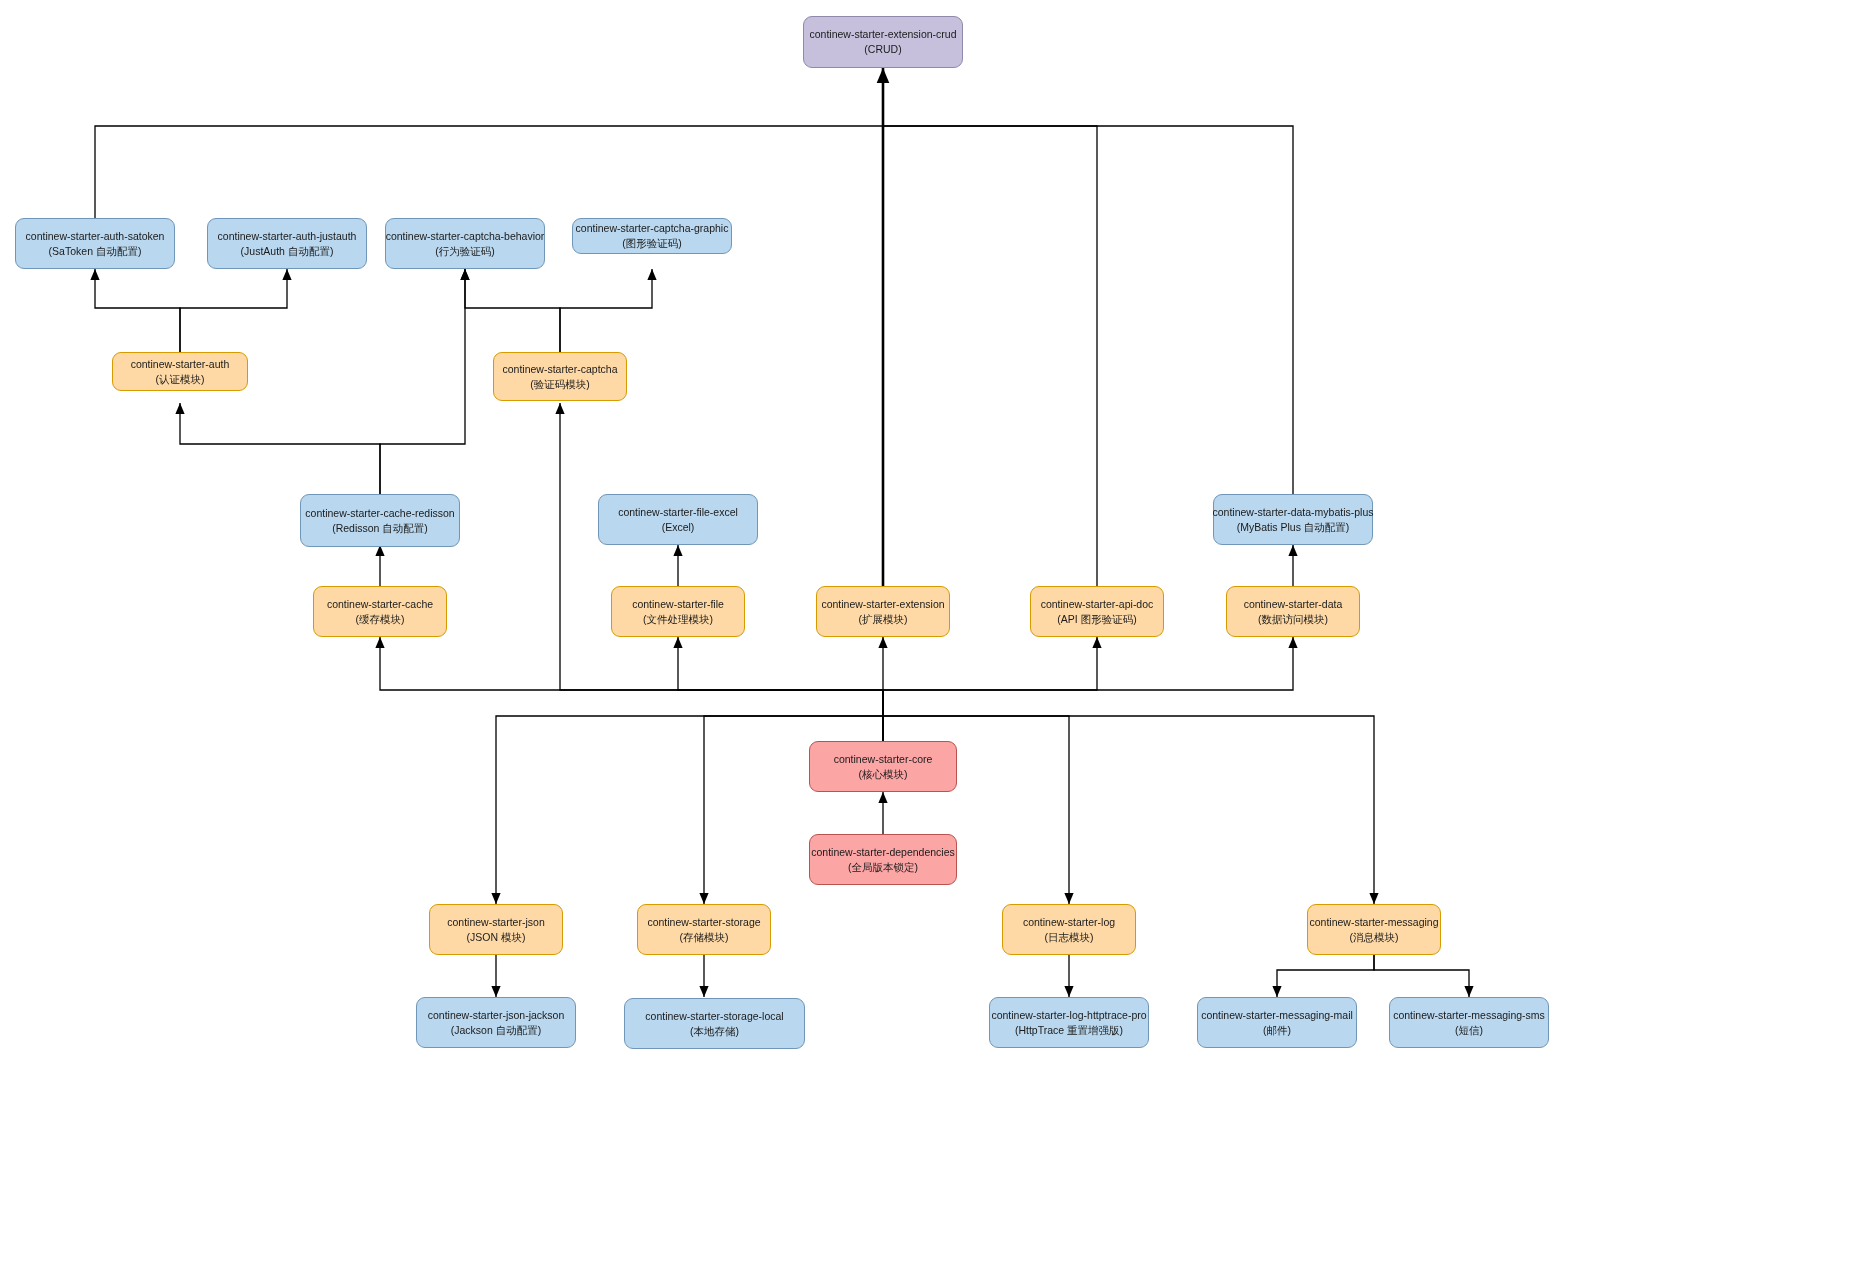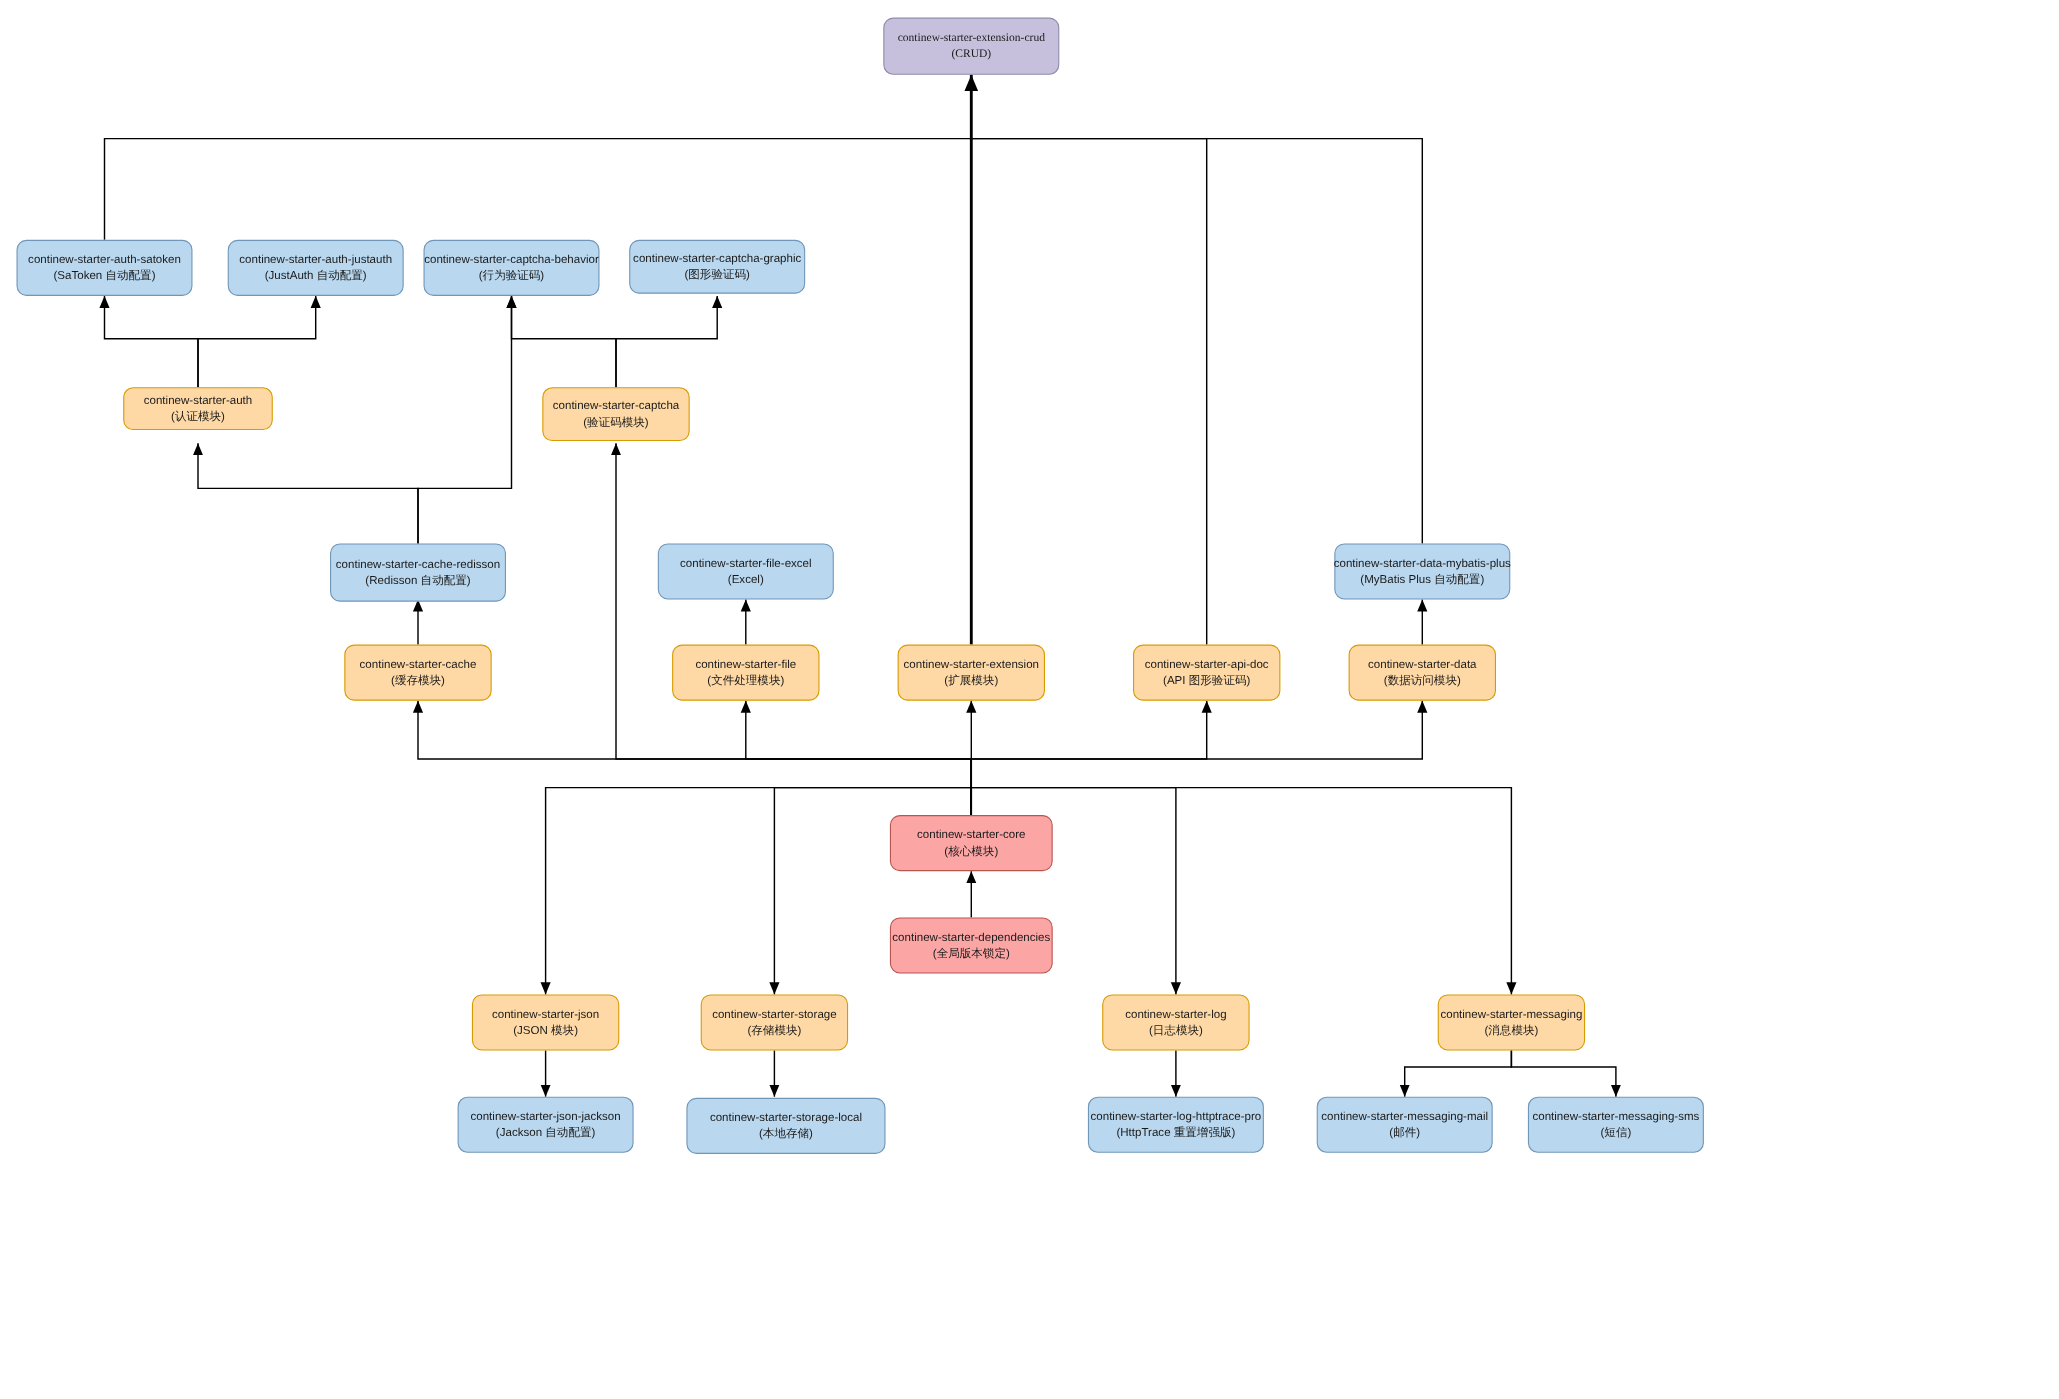--- a/index.html
+++ b/index.html
@@ -12,21 +12,21 @@
   .edge.bold { stroke-width:2.6px; }
   .node {
     position:absolute; box-sizing:border-box; border-radius:9px; border:1px solid #000;
     display:flex; flex-direction:column; align-items:center; justify-content:center;
     text-align:center; font-size:10.5px; line-height:15px; color:#1a1a1a;
     white-space:nowrap; padding:2px;
   }
   .node.blue   { background:#b9d7ee; border-color:#7096b8; }
   .node.orange { background:#fed9a6; border-color:#d79b00; }
   .node.pink   { background:#fca5a5; border-color:#b85450; }
-  .node.purple { background:#c6c0dc; border-color:#8f89ac;font-family:Liberation Serif, serif; }
+  .node.purple { background:#c6c0dc; border-color:#8f89ac; }
 </style>
 </head>
 <body>
 
 <div class="canvas">
 
   <svg class="edges" width="1872" height="1272">
     <defs>
       <marker id="arr" viewBox="0 0 10 10" refX="10" refY="5" markerWidth="11" markerHeight="11" markerUnits="userSpaceOnUse" orient="auto">
         <path d="M0,0.8 L10,5 L0,9.2 Z" fill="#000000"></path>
@@ -84,21 +84,21 @@
     <div>(SaToken 自动配置)</div>
   </div>
   <div class="node blue" style="left:207px;top:218px;width:160px;height:51px">
     <div>continew-starter-auth-justauth</div>
     <div>(JustAuth 自动配置)</div>
   </div>
   <div class="node blue" style="left:385px;top:218px;width:160px;height:51px">
     <div>continew-starter-captcha-behavior</div>
     <div>(行为验证码)</div>
   </div>
-  <div class="node blue" style="left:572px;top:218px;width:160px;height:49px">
+  <div class="node blue" style="left:572px;top:218px;width:160px;height:36px">
     <div>continew-starter-captcha-graphic</div>
     <div>(图形验证码)</div>
   </div>
 
   <div class="node orange" style="left:112px;top:352px;width:136px;height:39px">
     <div>continew-starter-auth</div>
     <div>(认证模块)</div>
   </div>
   <div class="node orange" style="left:493px;top:352px;width:134px;height:49px">
     <div>continew-starter-captcha</div>

